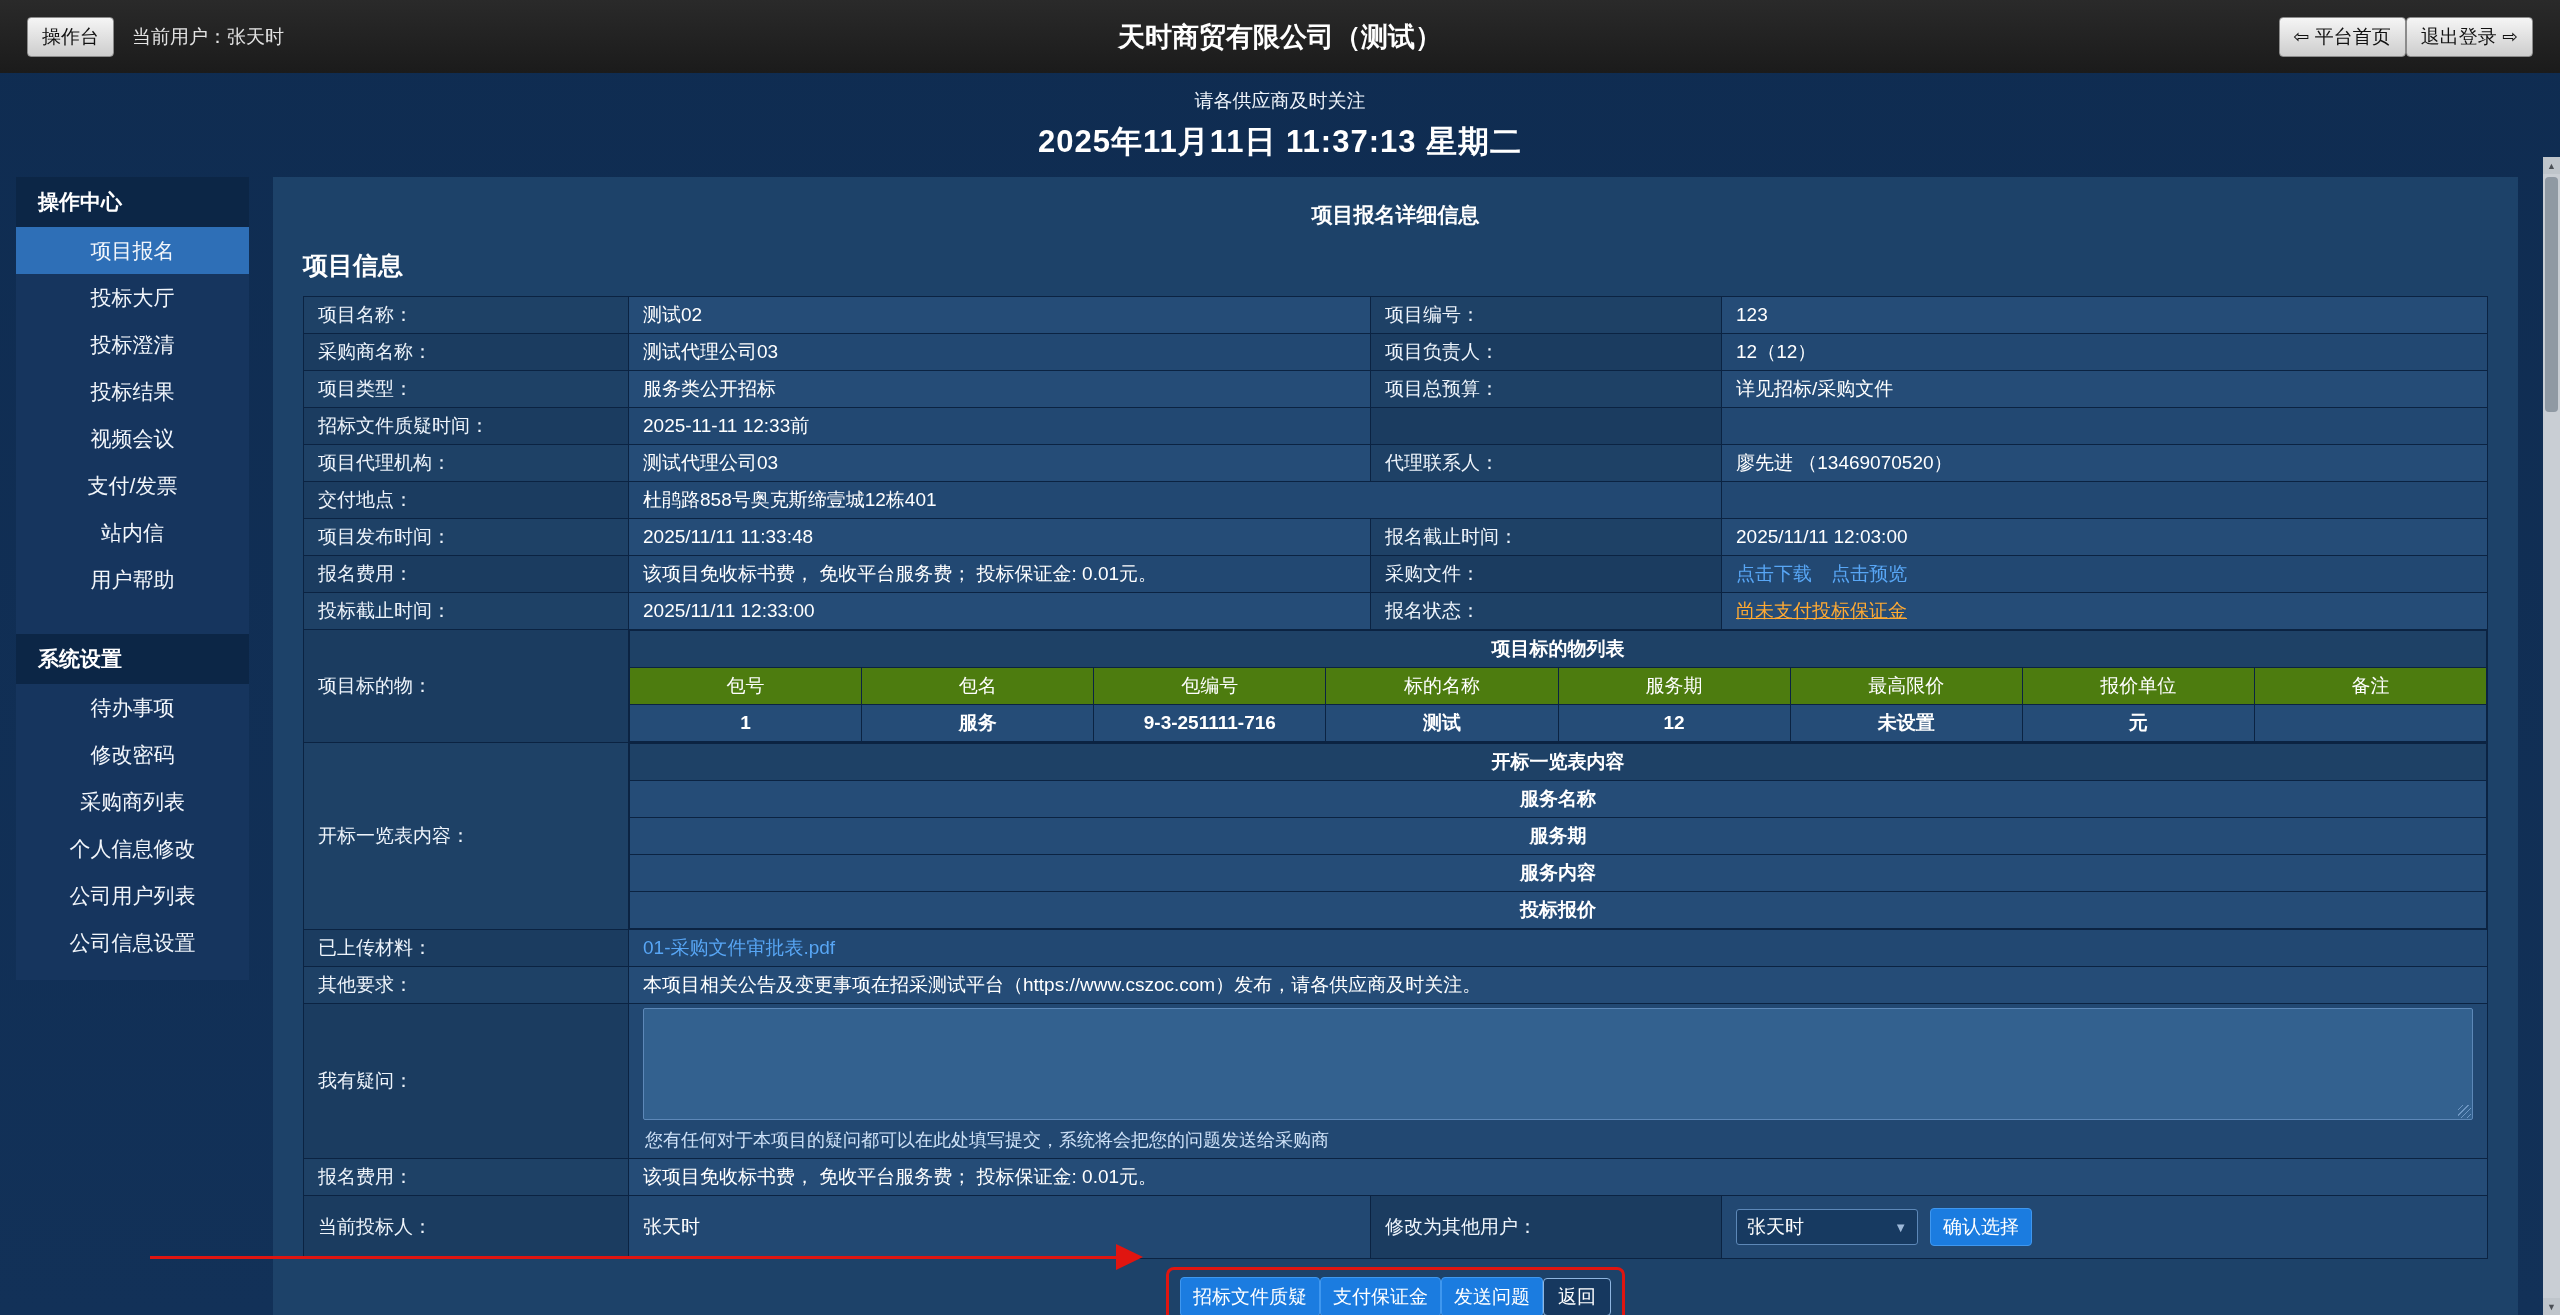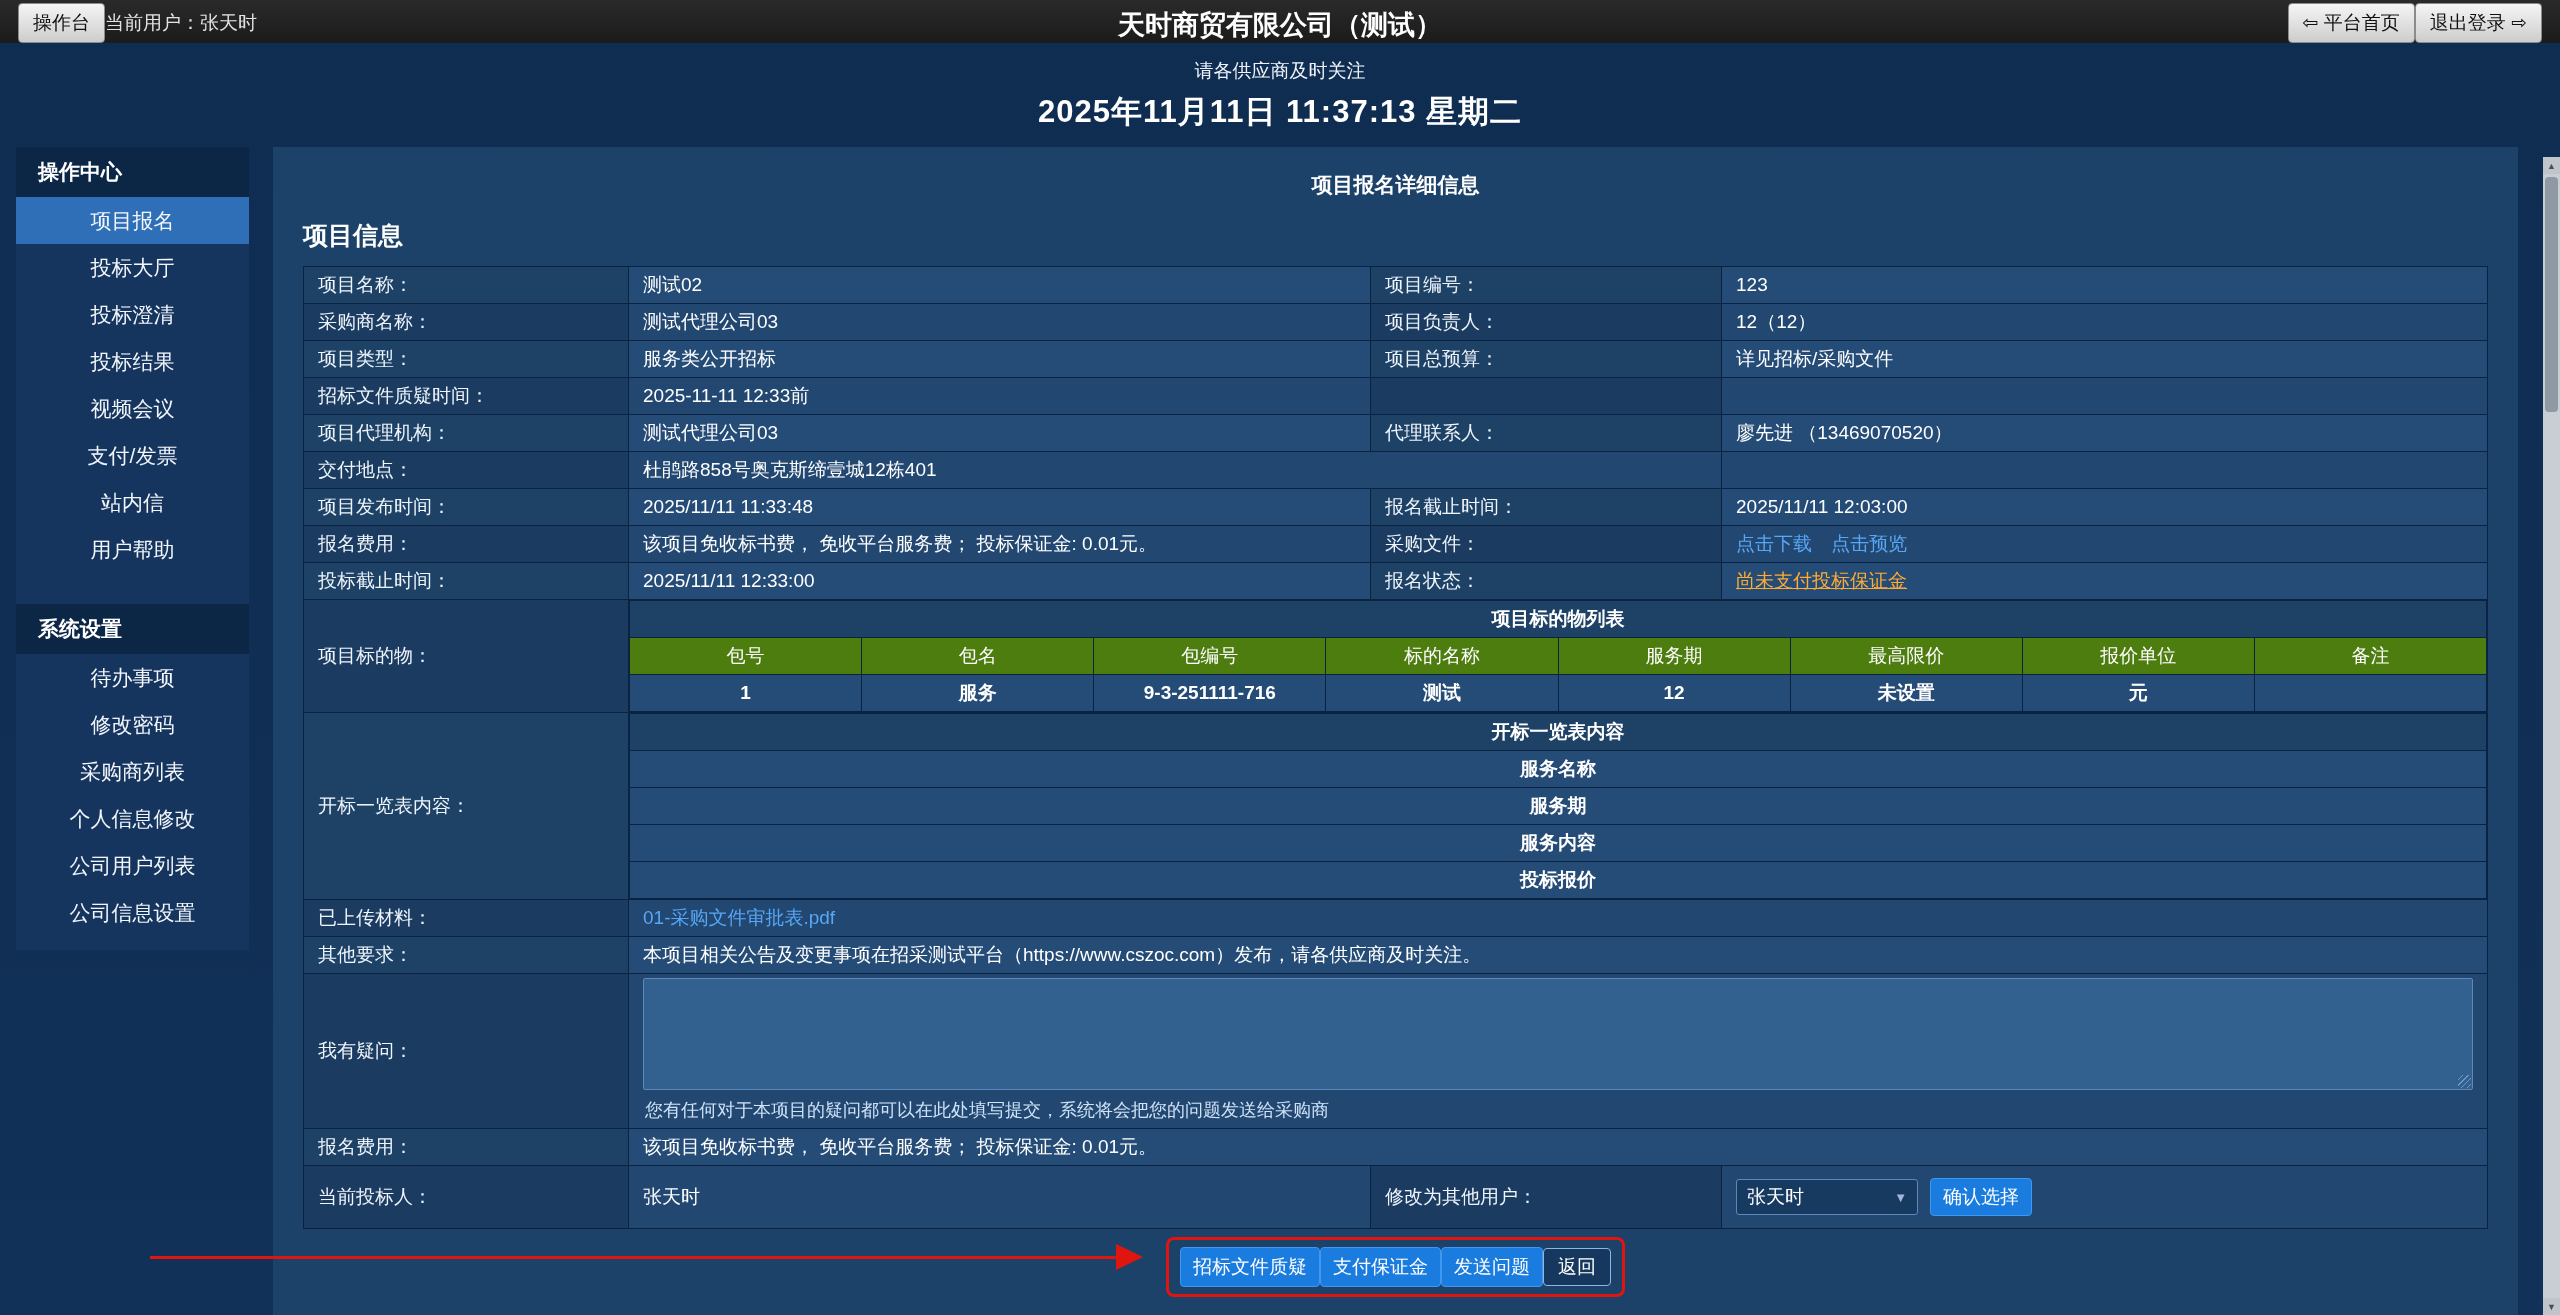--- a/index.html
+++ b/index.html
@@ -3,25 +3,25 @@
 <meta charset="utf-8">
 <style>
   *{margin:0;padding:0;box-sizing:border-box}
   html,body{width:2560px;height:1315px}
   body{
     font-family:"Liberation Sans","DejaVu Sans",sans-serif;
     background:linear-gradient(#0f2c51,#123158);
     color:#fff;overflow:hidden;position:relative;
   }
   
-  .topbar{height:43px;background:linear-gradient(#2a2a2a,#1b1b1b);display:flex;align-items:flex-end;padding:0 18px;position:relative;z-index:5}
+  .topbar{height:73px;background:linear-gradient(#2a2a2a,#1b1b1b);display:flex;align-items:center;padding:0 27px;position:relative;z-index:5}
   .gray-btn{background:linear-gradient(#f5f5f5,#cdcdcd);border:1px solid #8b8b8b;border-radius:4px;color:#111;
     font-size:19px;padding:6px 14px;font-family:inherit;cursor:pointer;white-space:nowrap}
   .topbar-left{display:flex;align-items:center;z-index:2}
-  .topbar .user{color:#e3e3e3;font-size:19px;white-space:nowrap}
+  .topbar .user{color:#e3e3e3;font-size:19px;margin-left:18px;white-space:nowrap}
   .topbar-title{position:absolute;left:0;right:0;text-align:center;font-size:27px;font-weight:bold;color:#fff;pointer-events:none}
   .topbar-right{margin-left:auto;display:flex;gap:0;z-index:2}
   
   .clock{height:104px;display:flex;flex-direction:column;align-items:center;justify-content:center;gap:7px}
   .clock-label{font-size:19px;color:#eef3fa}
   .clock-time{font-size:31px;font-weight:bold;letter-spacing:1px}
   
   .content{display:flex;align-items:flex-start;padding:0 16px}
   .sidebar{width:233px;background:#16355e;flex:none;padding-bottom:14px}
   .side-header{height:50px;line-height:50px;background:#0c2646;font-weight:bold;font-size:21px;padding-left:22px}

